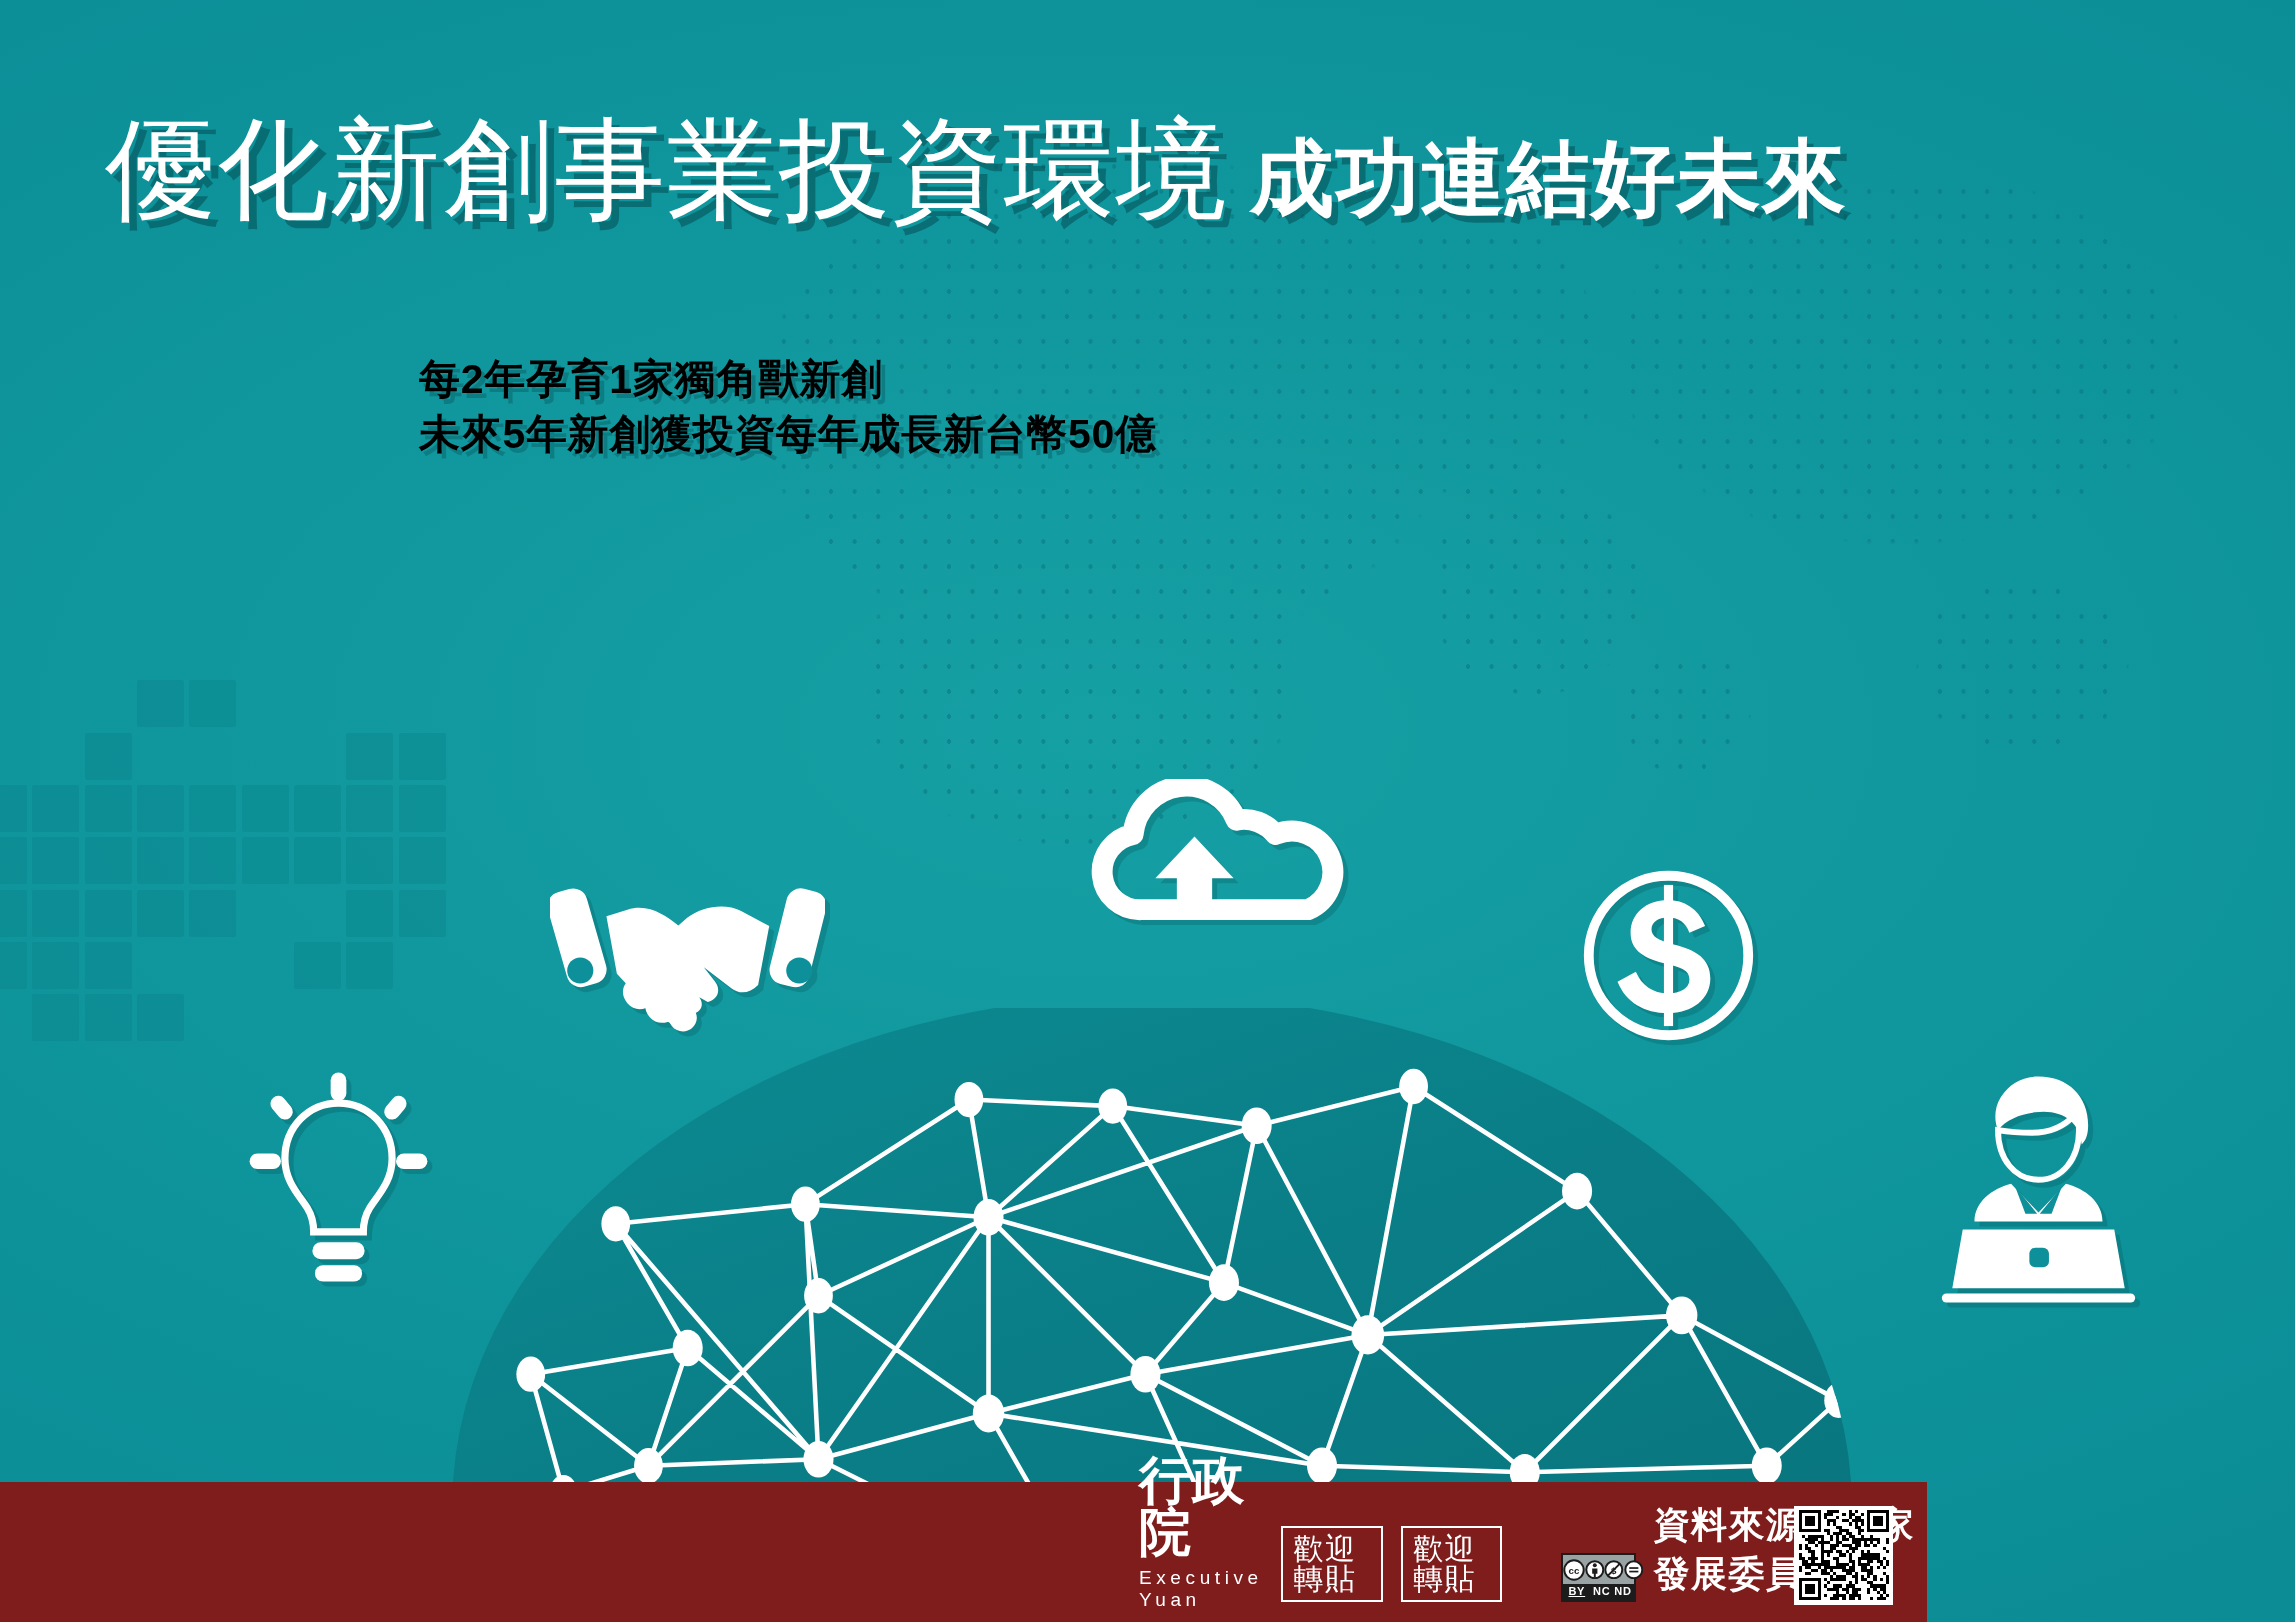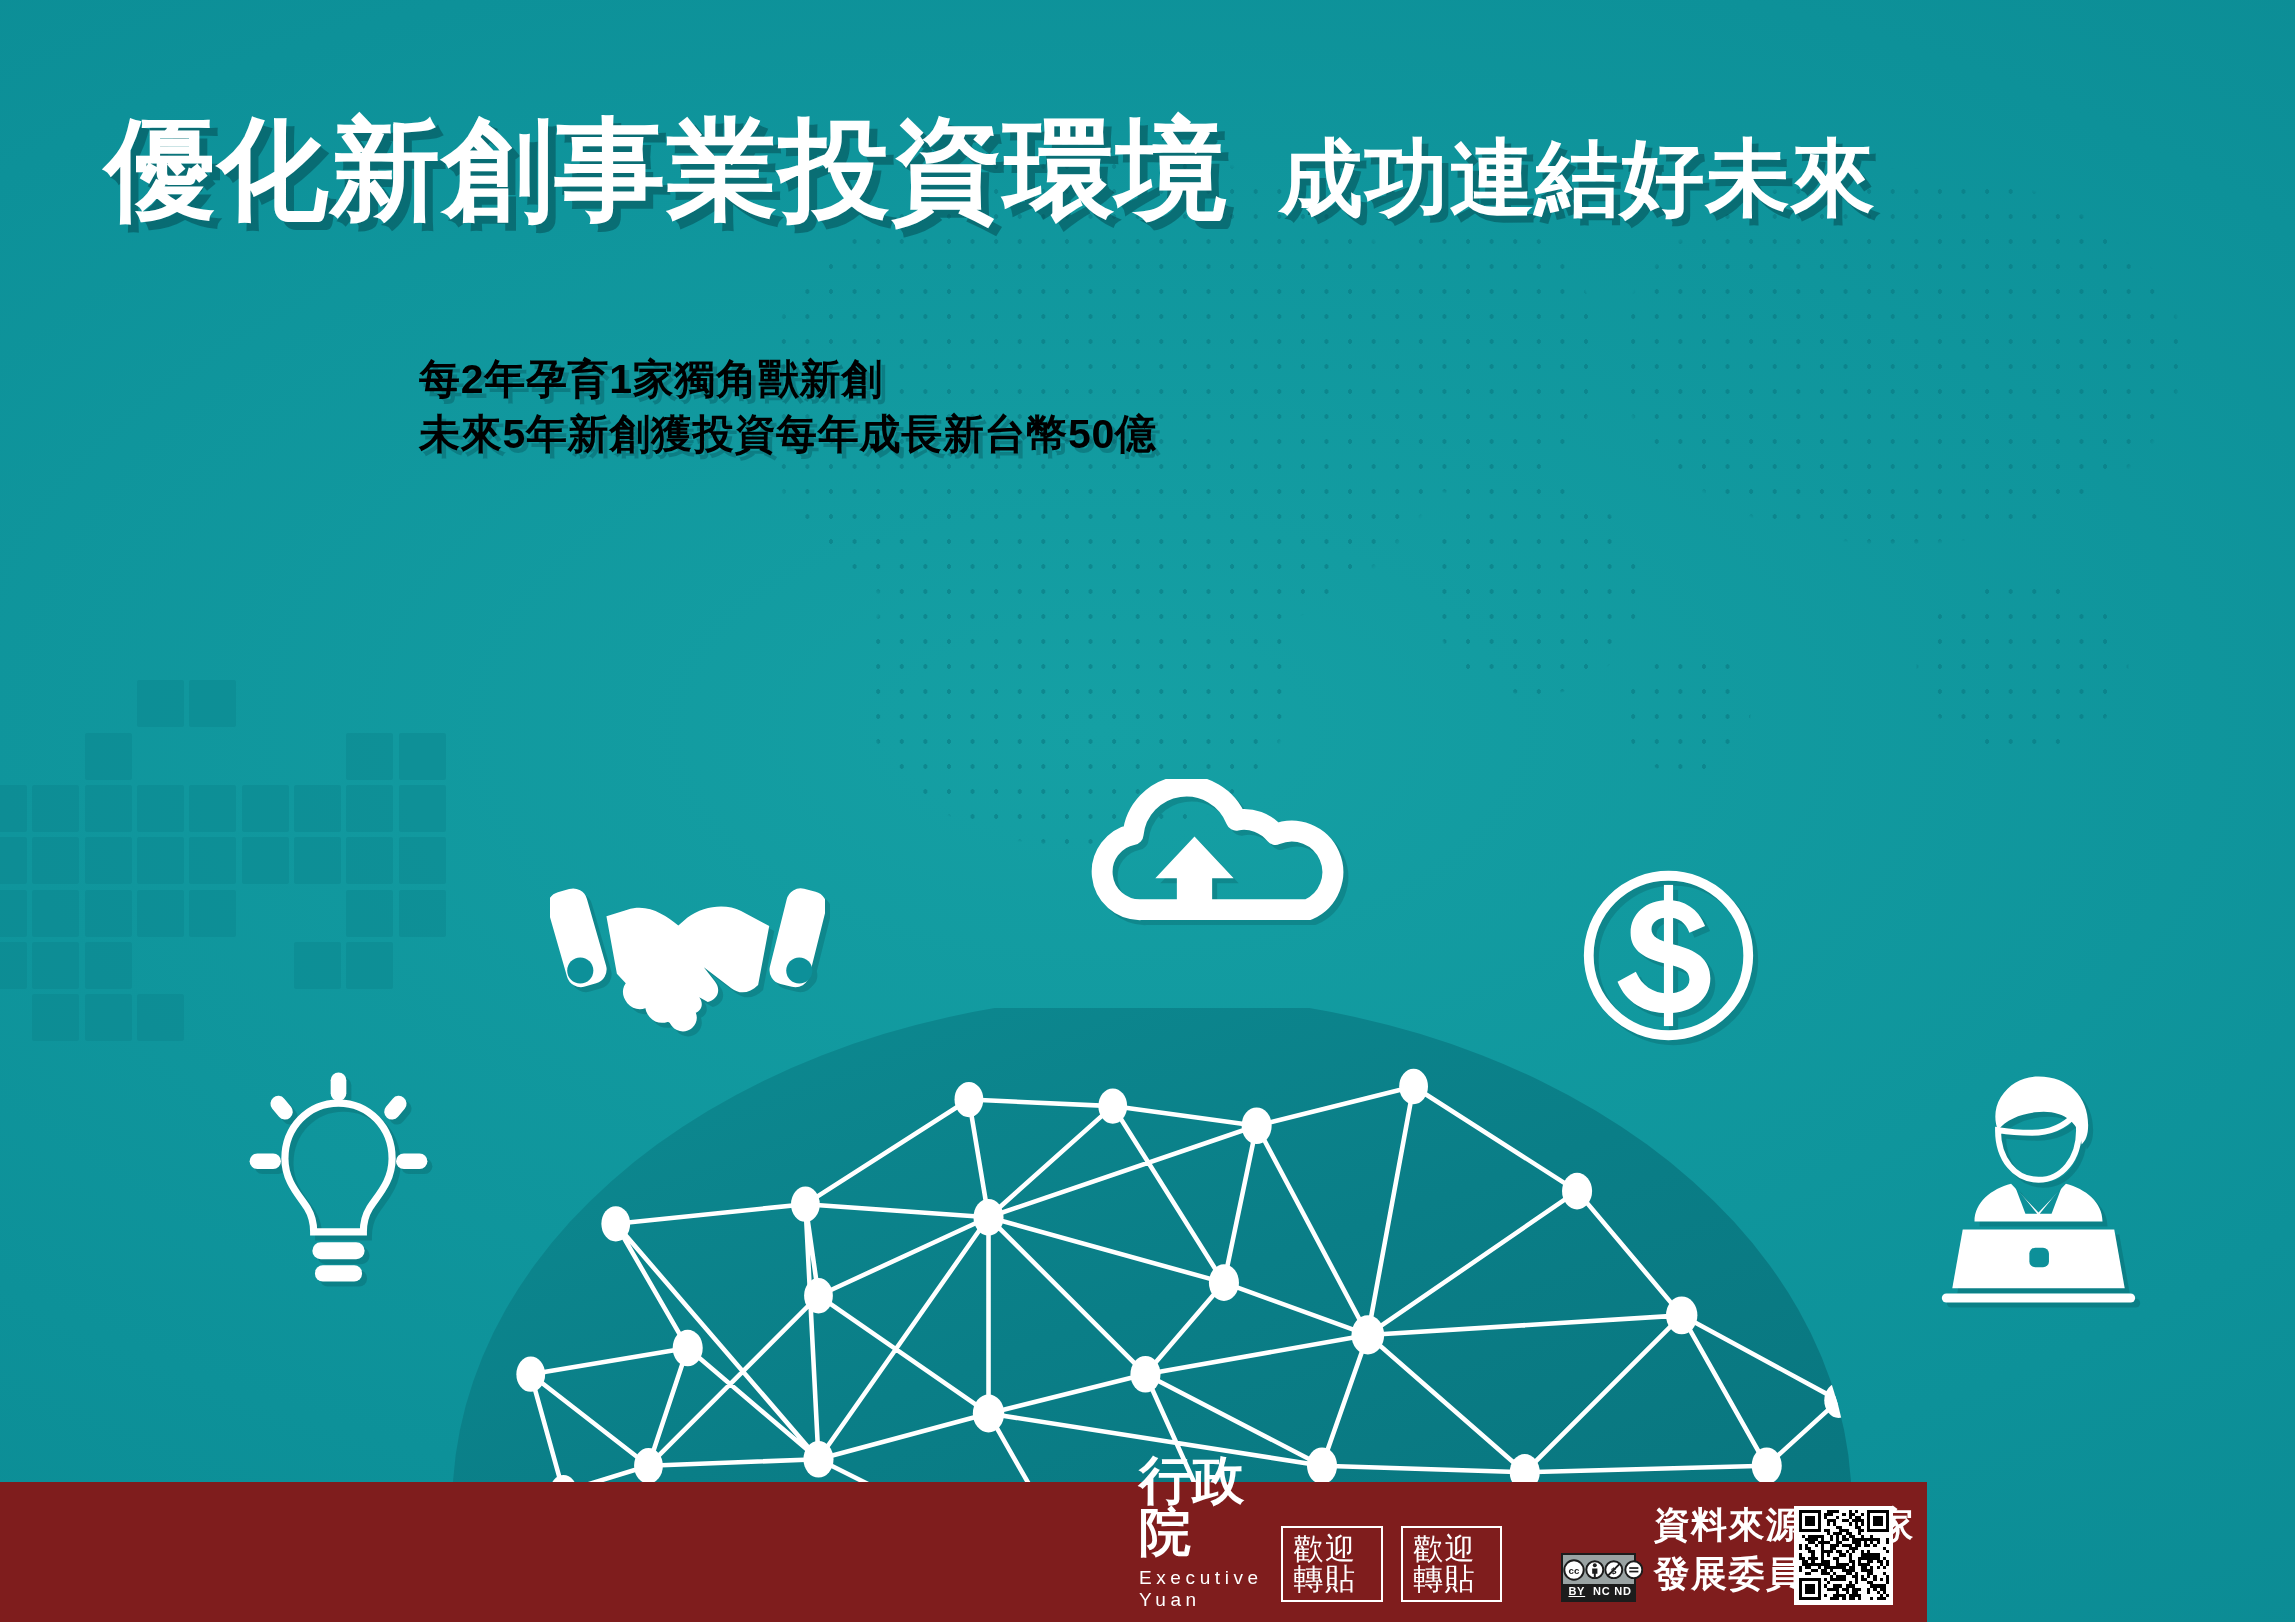--- a/index.html
+++ b/index.html
@@ -31,24 +31,24 @@
       radial-gradient(ellipse 26% 34% at 74% 36%, #000 0 70%, transparent 72%),
       radial-gradient(ellipse 10% 16% at 82% 76%, #000 0 68%, transparent 70%),
       radial-gradient(ellipse 6% 12% at 60% 82%, #000 0 68%, transparent 70%);}
   .bg-squares{position:absolute;left:-19.6px;top:628px;width:458px;height:537px;opacity:.5;
     background-image:linear-gradient(#0b848d 0 0);
     background-size:0 0;}
   .sq{position:absolute;background:#0b848c;opacity:.85;border-radius:2px;}
   
   .title-wrap{position:absolute;left:105px;top:115px;width:2094px;
     display:flex;align-items:flex-end;gap:22px;}
-  .title-a{font-size:111px;line-height:1;font-weight:bold;color:#ffffff;letter-spacing:1.3px;
+  .title-a{font-size:111px;line-height:1;font-weight:normal;color:#ffffff;letter-spacing:1.3px;
     text-shadow:7.9px 7.9px 0 rgba(3,62,68,.45);}
   .title-b{font-size:84px;line-height:1;font-weight:bold;color:#ffffff;letter-spacing:1.3px;
-    text-shadow:6.5px 6.5px 0 rgba(3,62,68,.45);padding-bottom:6.5px;margin-left:29px;}
+    text-shadow:6.5px 6.5px 0 rgba(3,62,68,.45);padding-bottom:6.5px;}
   
   .goal-circle{position:absolute;left:159px;top:357px;width:206px;height:216px;}
   .goal-circle svg{position:absolute;inset:0;}
   .goal-label{position:absolute;inset:0;display:flex;align-items:center;justify-content:center;
     font-size:56px;font-weight:bold;color:#2c5580;letter-spacing:2.6px;}
   
   .goal-lines{position:absolute;left:419px;top:352px;}
   .gl{font-size:41px;font-weight:bold;color:#000000;letter-spacing:0.7px;line-height:1.33;
     text-shadow:4.6px 4.6px 0 rgba(3,62,68,.30);}
   .gl-big{font-size:54px;font-weight:bold;color:#a9ecea;letter-spacing:1.3px;margin-top:18.3px;

